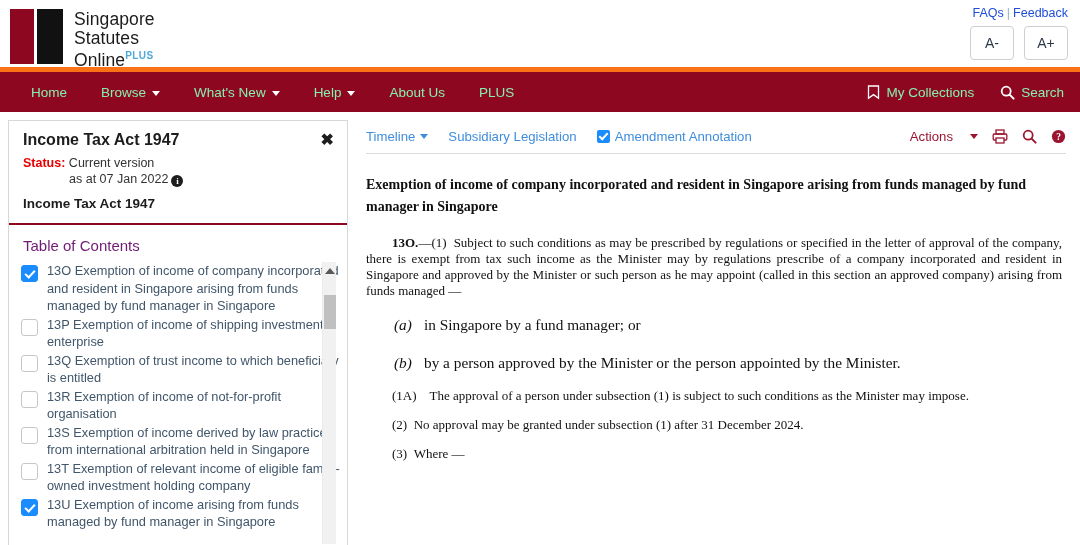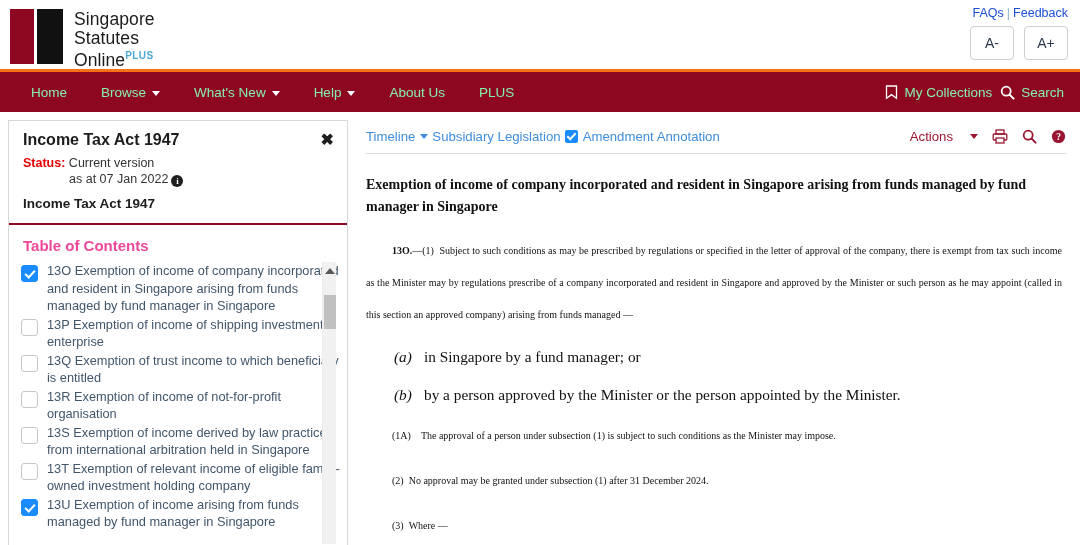--- a/index.html
+++ b/index.html
@@ -10,21 +10,21 @@
     overflow: hidden;
     background: #ffffff;
     font-family: "Liberation Sans", sans-serif;
   }
 
   
   .top-header {
     position: relative;
     height: 72px;
     background: #ffffff;
-    border-bottom: 3px solid #f97316;
+    border-bottom: 5px solid #f97316;
   }
   .logo-wrap {
     position: absolute;
     left: 10px; top: 9px;
     display: flex;
     align-items: flex-start;
   }
   .logo-bar-red {
     width: 24px; height: 55px;
     background: #8d0721;
@@ -115,21 +115,21 @@
     border-right: 4px solid transparent;
     border-top: 5px solid #ffffff;
     position: relative;
     top: 1px;
   }
   .nav-right {
     position: absolute;
     right: 16px;
     display: flex;
     align-items: center;
-    gap: 8px;
+    gap: 26px;
   }
   .nav-right .nav-item { padding: 0; }
   .ic { display: inline-block; line-height: 0; }
 
   
   .content-area {
     position: relative;
     height: 433px;
     background: #fff;
   }
@@ -193,22 +193,22 @@
   }
   .panel-act {
     font-size: 13.5px;
     font-weight: bold;
     color: #1d1d1d;
     margin-top: 9px;
     margin-bottom: 4px;
   }
   .toc-head {
     font-size: 15px;
-    font-weight: bold;
-    color: #ec4899;
+    font-weight: normal;
+    color: #701a75;
     padding: 12px 14px 8px 14px;
   }
   .toc-list {
     position: relative;
     padding: 0 0 0 12px;
     height: 284px;
     overflow: hidden;
   }
   .toc-item {
     display: flex;
@@ -280,21 +280,21 @@
     background: #fff;
   }
   .doc-toolbar {
     position: relative;
     height: 34px;
     margin: 8px 14px 0 10px;
     border-bottom: 1px solid #dcdcdc;
     display: flex;
     align-items: center;
   }
-  .tb-left { display: flex; align-items: center; gap: 4px; }
+  .tb-left { display: flex; align-items: center; gap: 20px; }
   .tb-link {
     font-size: 13.2px;
     color: #3f8ddc;
     cursor: pointer;
     display: flex;
     align-items: center;
     gap: 5px;
     text-decoration: none;
     white-space: nowrap;
   }
@@ -355,22 +355,22 @@
     height: 390px;
     overflow: hidden;
   }
   .doc-h {
     font-size: 14px;
     font-weight: bold;
     line-height: 22px;
     margin-bottom: 17px;
   }
   .doc-p {
-    font-size: 10px;
-    line-height: 32px;
+    font-size: 13px;
+    line-height: 16px;
     text-align: justify;
     margin: 0 4px 13px 0;
   }
   .doc-p.ind { text-indent: 26px; }
   .doc-p .secnum { font-weight: bold; }
   .doc-list-item {
     font-size: 15.3px;
     line-height: 25px;
     margin: 0 0 13px 0;
     padding-left: 58px;

